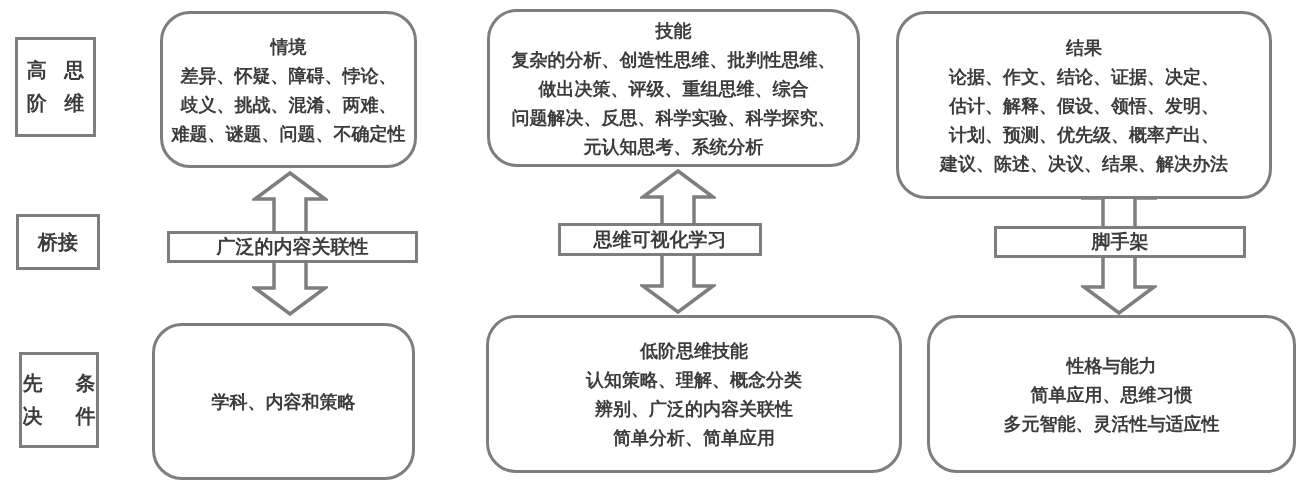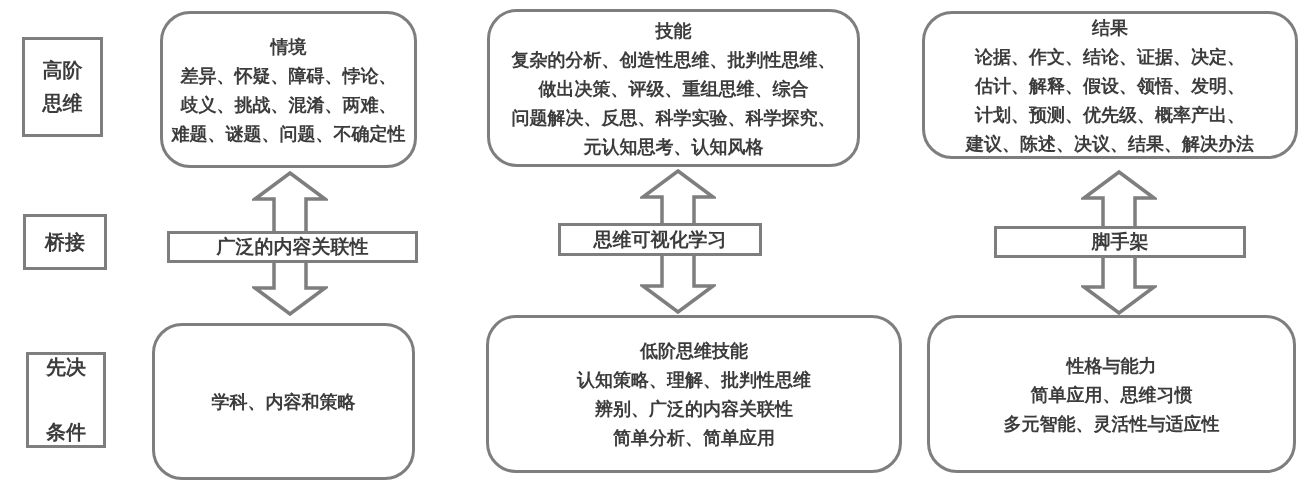--- a/index.html
+++ b/index.html
@@ -2,23 +2,23 @@
 <html><head>
 <meta charset="utf-8">
 <style>
   html,body { margin:0; padding:0; background:#ffffff; }
   #stage {
     position:relative; width:1308px; height:483px; background:#ffffff;
     font-family:"DejaVu Sans", sans-serif; color:#3c3c3c; overflow:hidden;
   }
   .label-box {
     position:absolute; box-sizing:border-box; background:#fff;
-    border:3px solid #7e7e7e; display:flex; flex-direction:column;
+    border:3px solid #7e7e7e; display:flex; flex-direction:row;
     align-items:center; justify-content:center; text-align:center;
-    font-size:20px; line-height:33px; font-weight:600; z-index:2;margin-left:7px;
+    font-size:20px; line-height:33px; font-weight:600; z-index:2;
   }
   .rbox {
     position:absolute; box-sizing:border-box; background:#fff;
     border:3px solid #7e7e7e; border-radius:30px; display:flex;
     align-items:center; justify-content:center; text-align:center; z-index:2;
   }
   .rbox .lines { font-size:18px; line-height:29px; font-weight:600; }
   .bar {
     position:absolute; box-sizing:border-box; background:#fff;
     border:3px solid #7e7e7e; display:flex; align-items:center;
@@ -63,39 +63,39 @@
       <div>学科、内容和策略</div>
     </div>
   </div>
 
   <div class="rbox" style="left:487px; top:9px; width:373px; height:158px;">
     <div class="lines">
       <div>技能</div>
       <div>复杂的分析、创造性思维、批判性思维、</div>
       <div>做出决策、评级、重组思维、综合</div>
       <div>问题解决、反思、科学实验、科学探究、</div>
-      <div>元认知思考、认知风格</div>
+      <div>元认知思考、系统分析</div>
     </div>
   </div>
   <svg class="arrow-svg" style="left:640px; top:169px;" width="76" height="145" viewBox="0 0 76 145">
     <polygon points="38,2 73,28 54,28 54,117 73,117 38,143 3,117 22,117 22,28 3,28" fill="#ffffff" stroke="#7e7e7e" stroke-width="3.5" stroke-linejoin="miter"></polygon>
   </svg>
   <div class="bar" style="left:558px; top:223px; width:204px; height:33px;">
     <span>思维可视化学习</span>
   </div>
   <div class="rbox" style="left:486px; top:315px; width:416px; height:158px;">
     <div class="lines">
       <div>低阶思维技能</div>
-      <div>认知策略、理解、批判性思维</div>
+      <div>认知策略、理解、概念分类</div>
       <div>辨别、广泛的内容关联性</div>
       <div>简单分析、简单应用</div>
     </div>
   </div>
 
-  <div class="rbox" style="left:922px; top:11px; width:376px; height:148px;">
+  <div class="rbox" style="left:896px; top:11px; width:376px; height:188px;">
     <div class="lines">
       <div>结果</div>
       <div>论据、作文、结论、证据、决定、</div>
       <div>估计、解释、假设、领悟、发明、</div>
       <div>计划、预测、优先级、概率产出、</div>
       <div>建议、陈述、决议、结果、解决办法</div>
     </div>
   </div>
   <svg class="arrow-svg" style="left:1081px; top:170px;" width="76" height="145" viewBox="0 0 76 145">
     <polygon points="38,2 73,28 54,28 54,117 73,117 38,143 3,117 22,117 22,28 3,28" fill="#ffffff" stroke="#7e7e7e" stroke-width="3.5" stroke-linejoin="miter"></polygon>

